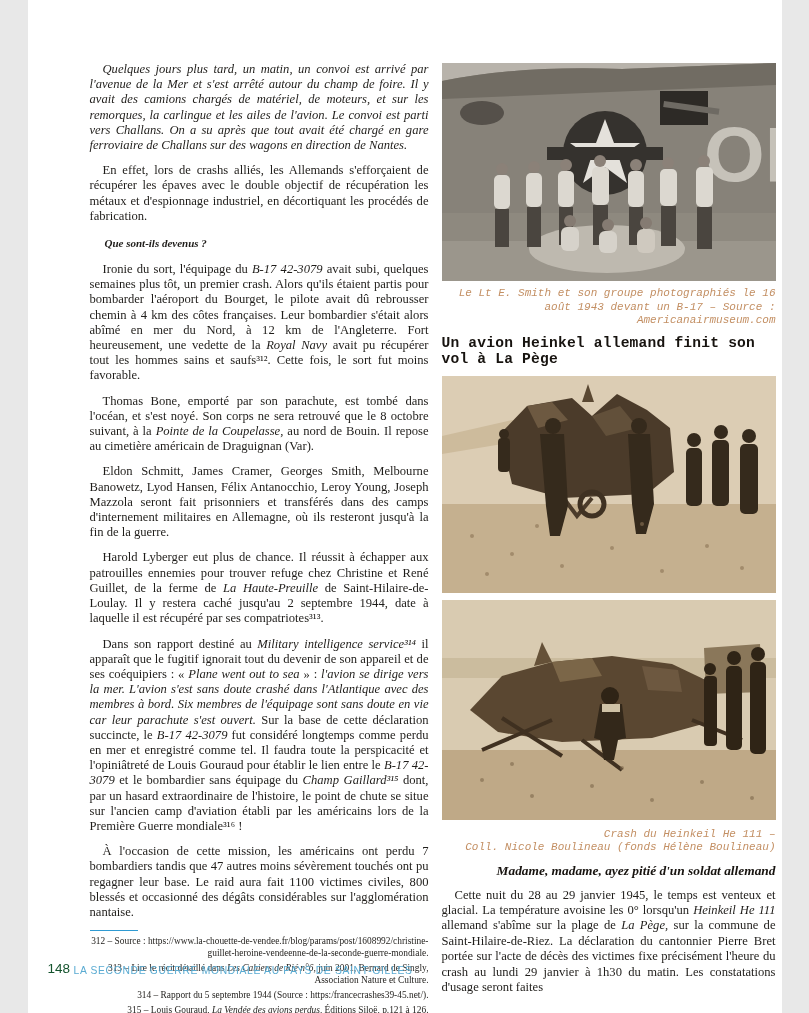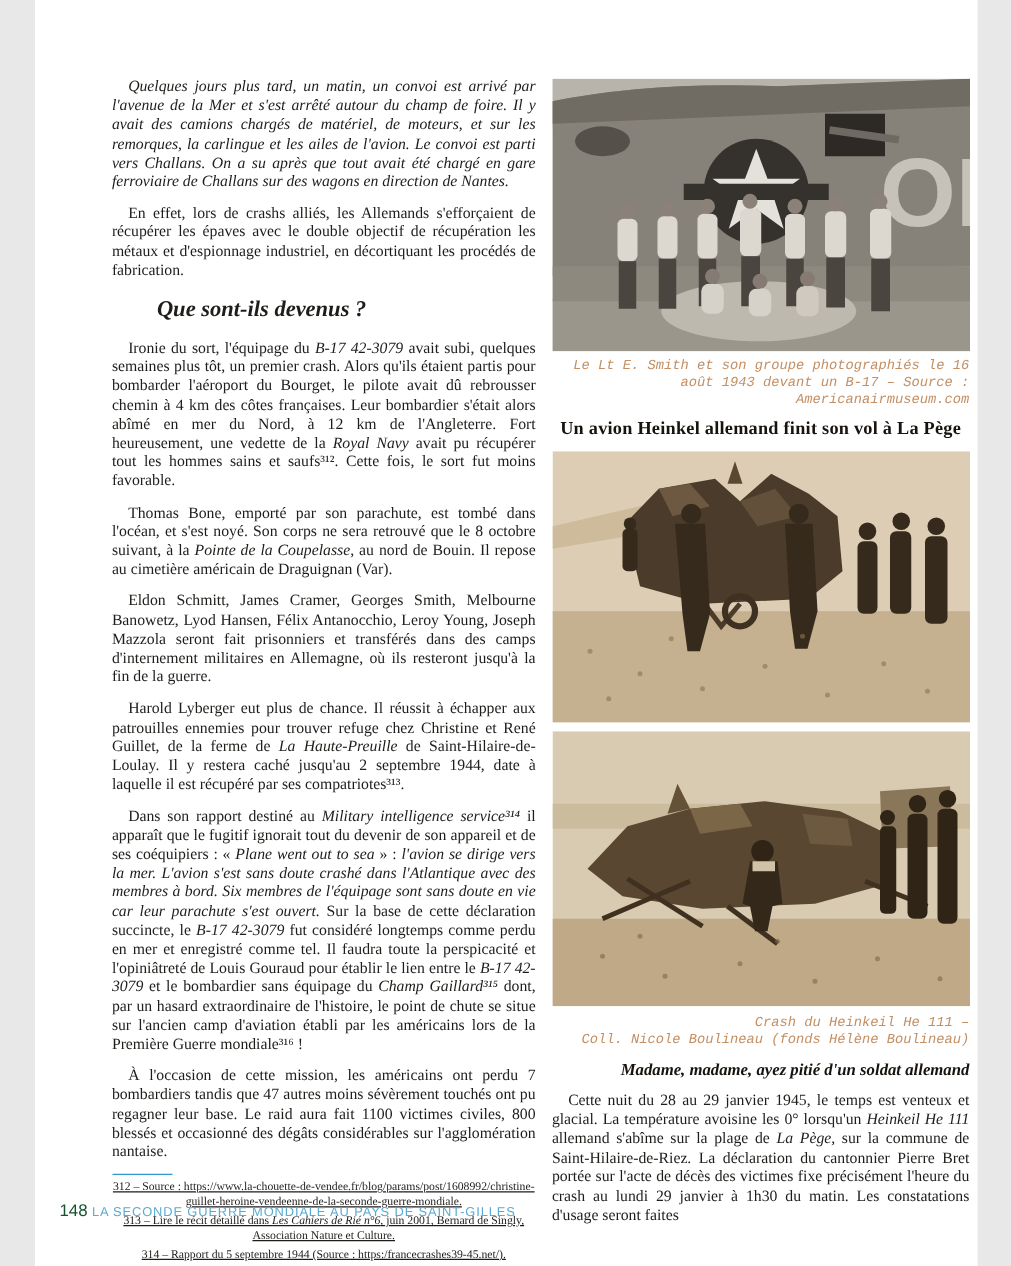--- a/index.html
+++ b/index.html
@@ -10,39 +10,39 @@
   }
   
   .col-left{position:absolute;left:62px;top:62px;width:339px;}
   .col-left p{
     margin:0 0 10px 0;font-size:12.6px;line-height:15.2px;
     text-align:justify;text-indent:13px;
   }
   .it{font-style:italic;}
   p.all-italic{font-style:italic;}
   .subhead1{
-    margin:13px 0 13px 36px;font-size:18px;font-weight:bold;font-style:italic;
+    margin:13px 0 13px 15px;font-size:11px;font-weight:bold;font-style:italic;
   }
   .footnotes{margin-top:10px;}
   .fn-rule{width:48px;height:0;border-top:1.6px solid #2f9ad2;margin-bottom:5px;}
   .footnotes p{
     font-size:9.4px;line-height:11.9px;margin:0 0 3px 0;text-indent:0;
-    text-align:center;overflow-wrap:anywhere;text-decoration:underline;
+    text-align:right;overflow-wrap:anywhere;
   }
   
   .col-right{position:absolute;left:414px;top:63px;width:334px;}
   .photo{width:334px;overflow:hidden;display:block;}
   .caption{
     margin-top:6px;font-family:Liberation Mono, monospace;
     font-style:italic;font-size:11px;line-height:13.5px;color:#c38f63;
     text-align:right;
   }
   .rc-head1{
-    margin-top:7px;font-size:14.6px;font-weight:bold;text-align:center;
-    color:#17130f;letter-spacing:.2px;
+    margin-top:7px;font-size:14.6px;font-weight:bold;text-align:left;
+    color:#17130f;letter-spacing:.2px;font-family:Liberation Mono, monospace;
   }
   .rc-head2{
     margin-top:8px;font-size:13.4px;font-weight:bold;font-style:italic;
     text-align:right;color:#17130f;
   }
   .rc-para{
     margin-top:9px;font-size:12.6px;line-height:15.4px;text-align:justify;
     text-indent:13px;
   }
   .mt9{margin-top:9px;} .mt7{margin-top:7px;} .mt8{margin-top:8px;}

